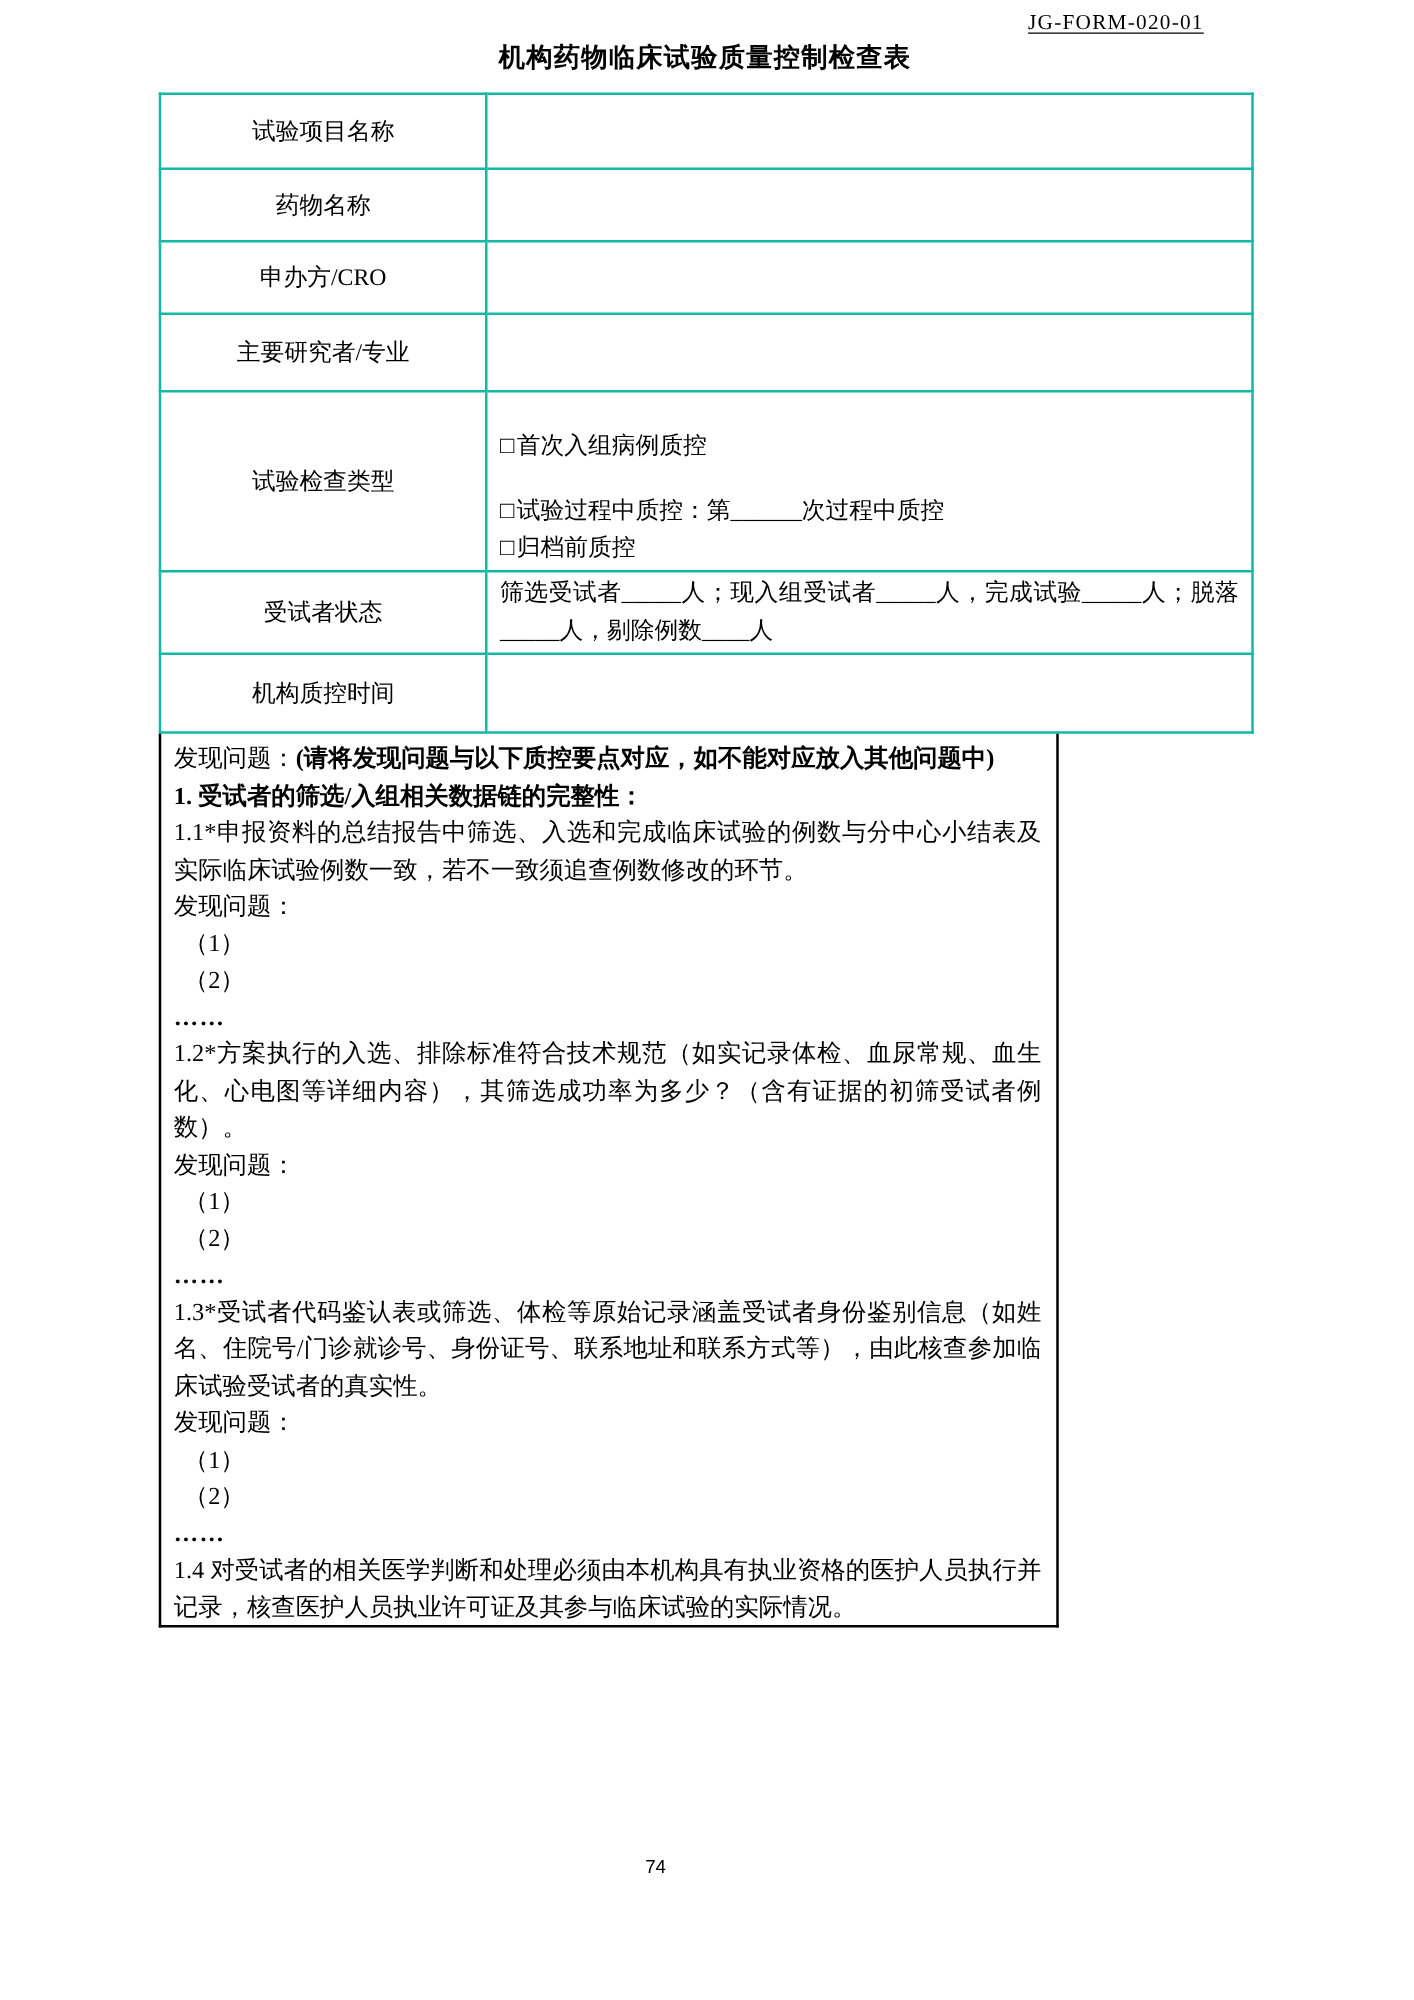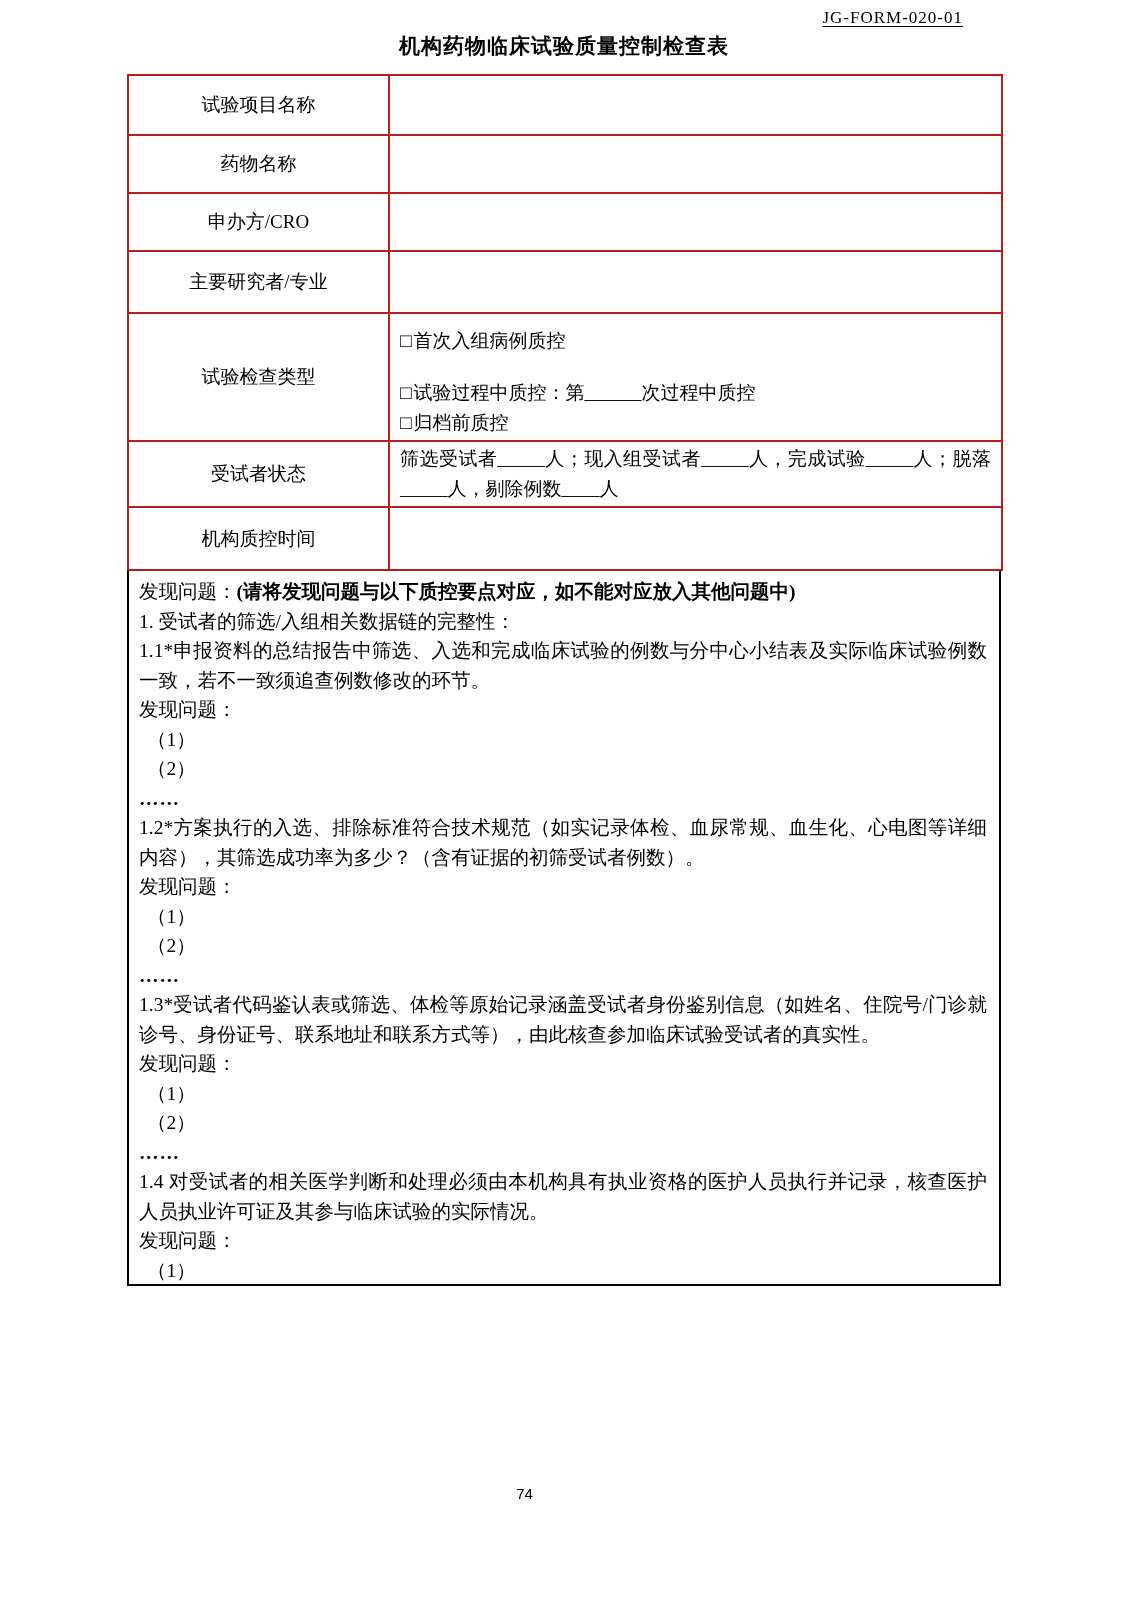--- a/index.html
+++ b/index.html
@@ -35,42 +35,42 @@
 
   .doc-title {
     margin-top:4px; text-align:center;
     font-size:21px; font-weight:bold; letter-spacing:1px;
   }
 
   table.info {
     margin-top:14px; border-collapse:collapse; width:874px;
     table-layout:fixed;
   }
-  table.info td { border:2px solid #b91c1c; font-size:19px; vertical-align:middle; }
+  table.info td { border:2px solid #14b8a6; font-size:19px; vertical-align:middle; }
   td.lbl { width:261px; text-align:center; }
   td.val { width:613px; padding:2px 10px; }
   tr.r1 td { height:60px; } tr.r2 td { height:58px; }
   tr.r3 td { height:58px; } tr.r4 td { height:62px; }
   tr.r5 td { height:118px; } tr.r6 td { height:55px; }
   tr.r7 td { height:63px; }
-  tr.r5 td.val { vertical-align:top; padding-top:12px; }
+  tr.r5 td.val { vertical-align:top; padding-top:28px; }
   .opt { line-height:30px; white-space:nowrap; }
   .opt.gap { margin-bottom:22px; }
   .cb { margin-right:2px; }
   .status-text { line-height:30px; text-align:justify; }
 
   .problems-box {
-    width:874px; height:715px; overflow:hidden;
+    width:720px; height:715px; overflow:hidden;
     border:2px solid #000; border-top:none;
     padding:6px 12px 0 10px;
     font-size:19.5px; line-height:29.5px;
   }
   .p-line { }
   .p-note { font-weight:bold; }
-  .p-heading { font-weight:normal; }
+  .p-heading { font-weight:bold; }
   .p-item { text-align:justify; }
   .p-num { padding-left:8px; }
   .p-dots { font-weight:bold; letter-spacing:1px; }
 
   .page-number {
     position:absolute; left:0; top:1485px; width:1049px;
     text-align:center;
     font-family:"Liberation Sans","DejaVu Sans",sans-serif;
     font-size:15px;
   }

